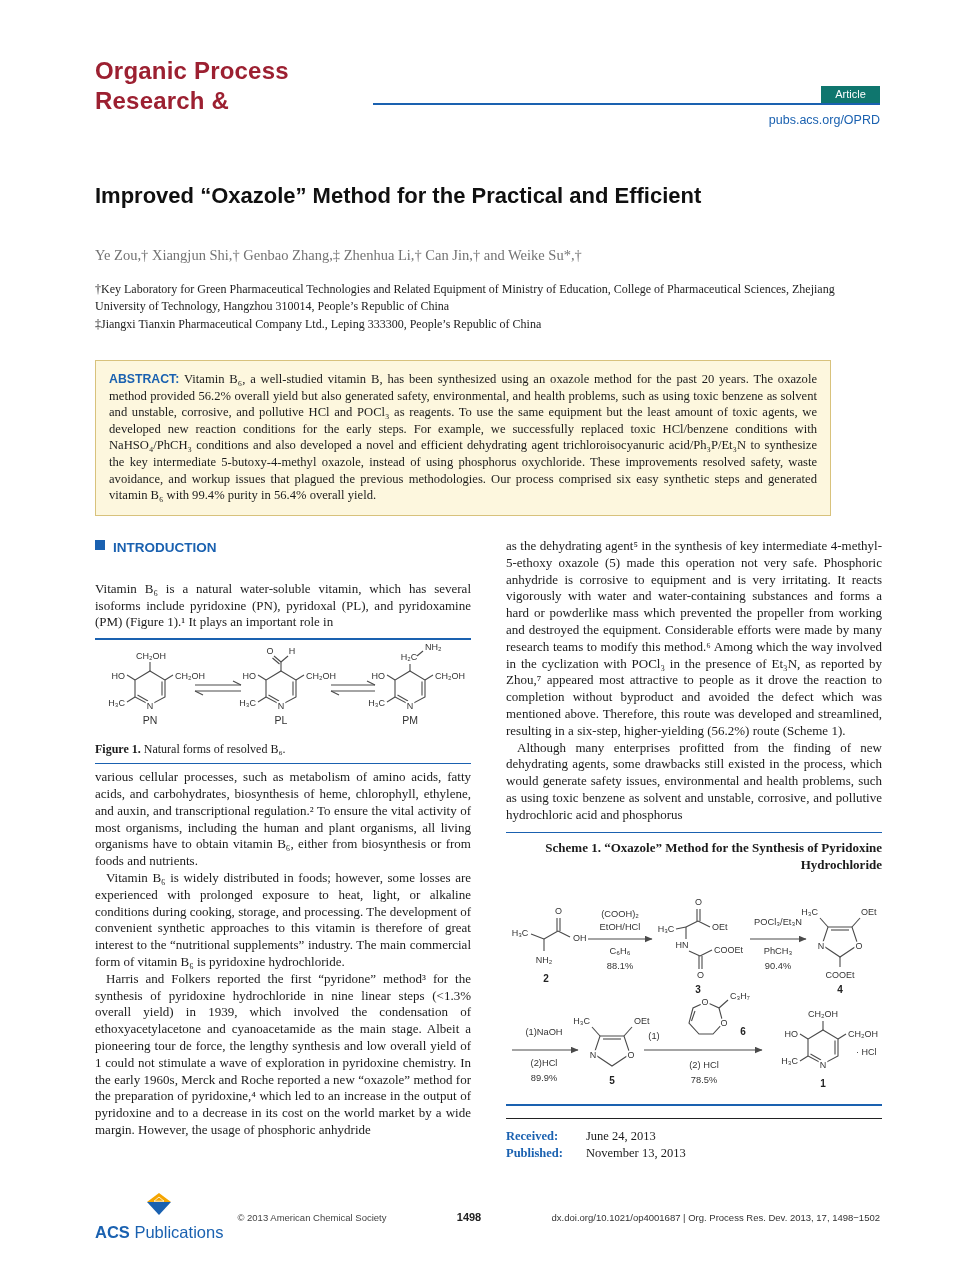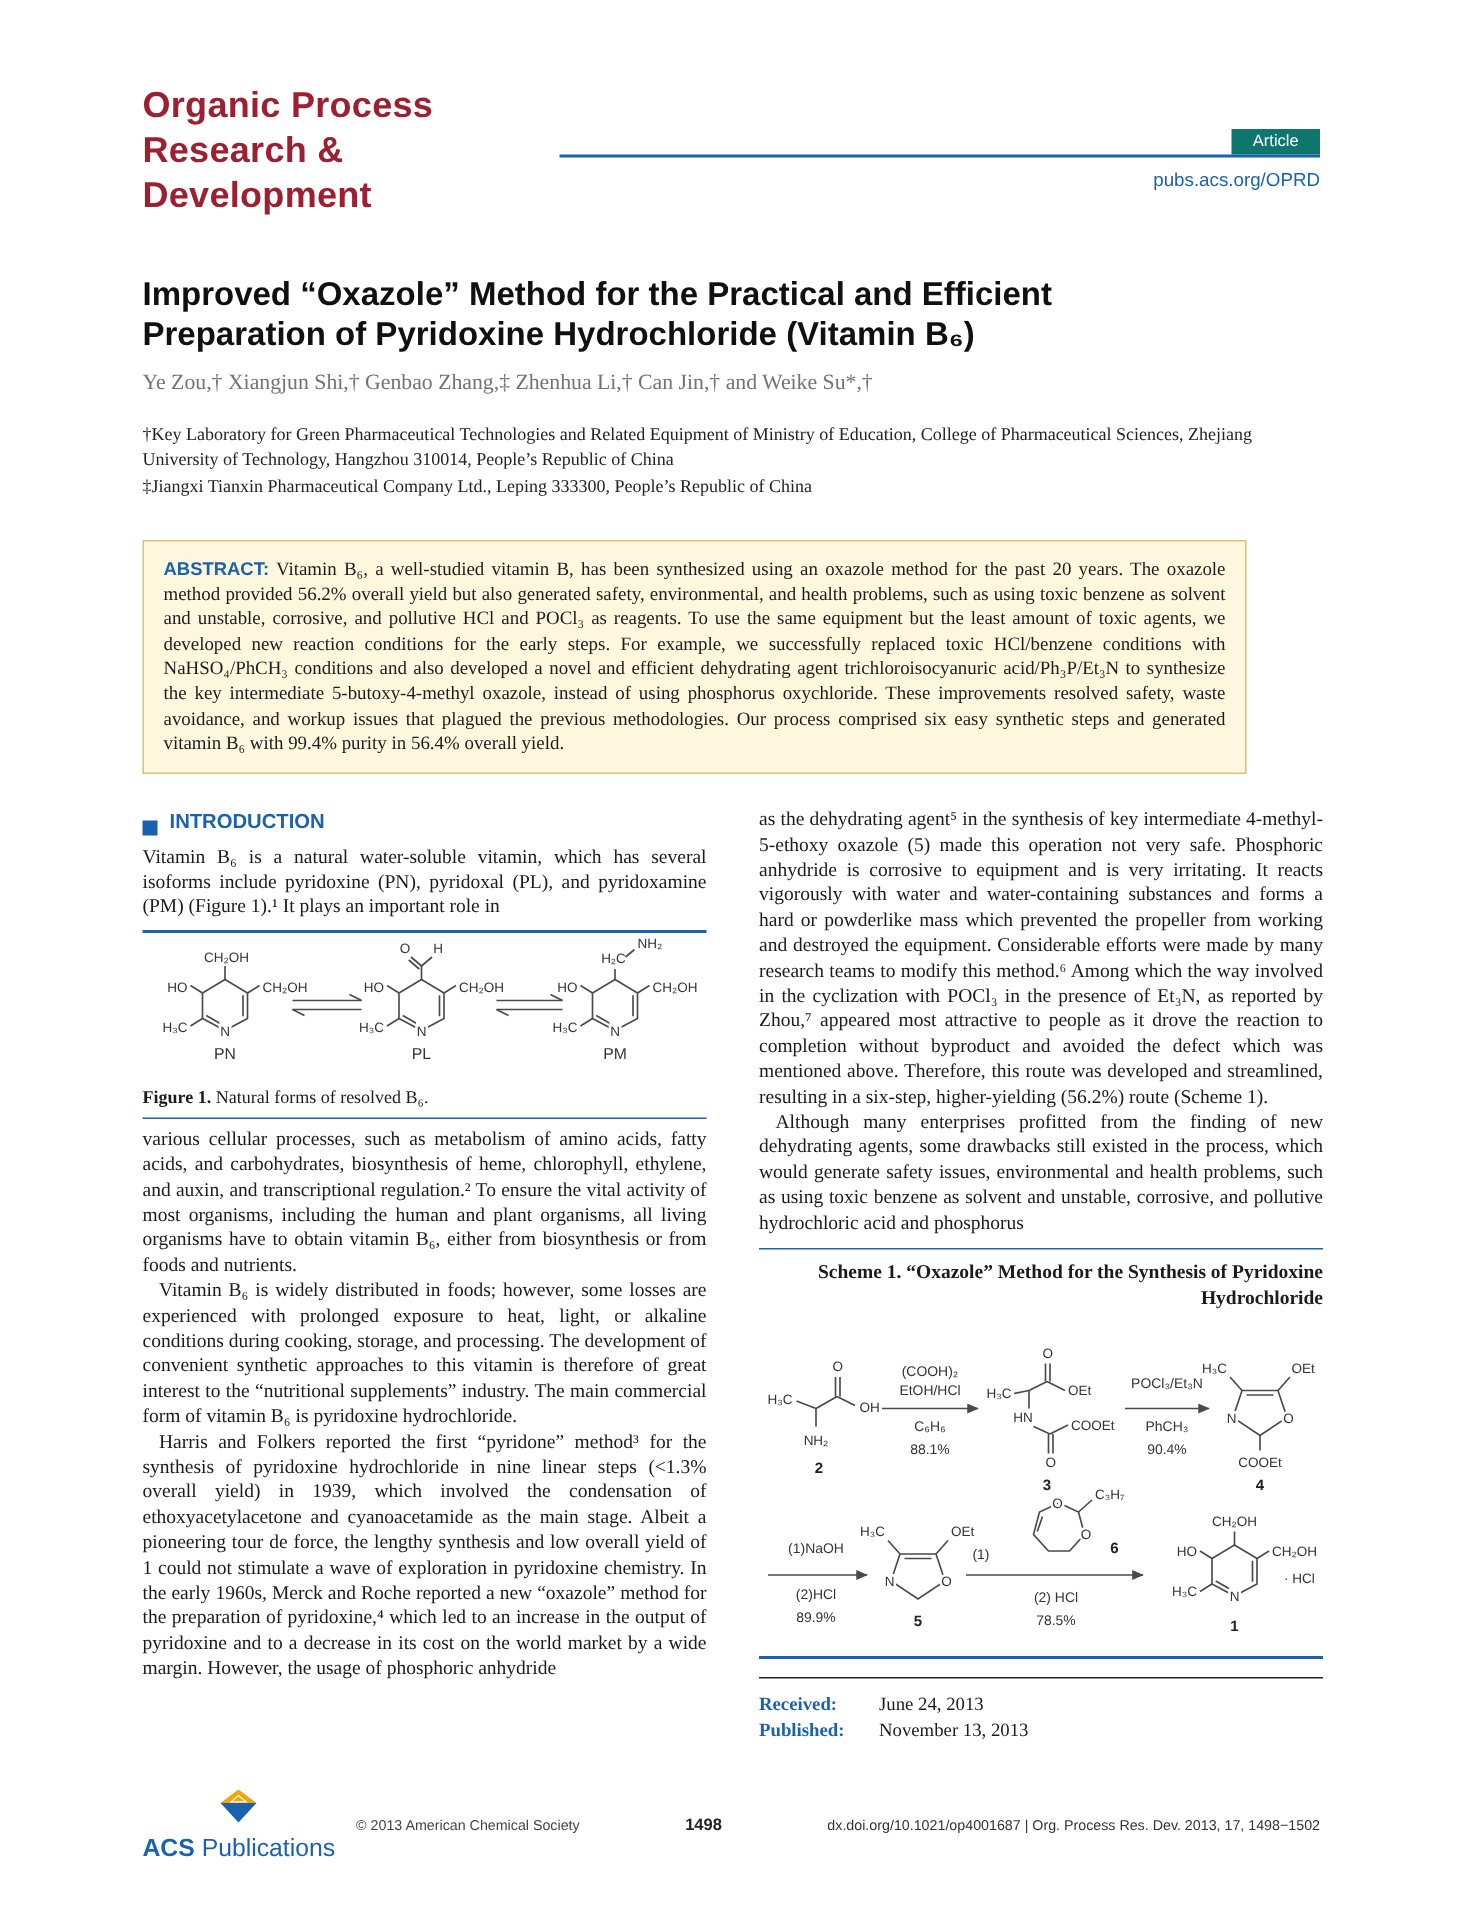--- a/index.html
+++ b/index.html
@@ -27,21 +27,21 @@
   .abstract{position:absolute;left:95px;top:360px;width:736px;box-sizing:border-box;
             background:#fdf7de;border:1px solid #d8c27c;padding:10px 13px 11px;
             font-size:12.6px;line-height:16.6px;text-align:justify;color:#1c1c1c;}
   .abstract .lab{color:#1a61b0;font-weight:700;font-family:"Liberation Sans","DejaVu Sans",sans-serif;font-size:12.3px;}
 
   
   .columns{position:absolute;left:95px;top:538px;width:787px;display:flex;gap:35px;}
   .col{width:376px;font-size:13px;line-height:16.8px;text-align:justify;color:#1b1b1b;}
   .col p{margin:0;}
   .indent{text-indent:11px;}
-  .intro-head{display:flex;align-items:flex-end;gap:8px;margin:2px 0 6px;
+  .intro-head{display:flex;align-items:flex-start;gap:8px;margin:2px 0 24px;
               font-family:"Liberation Sans","DejaVu Sans",sans-serif;color:#1a61b0;font-weight:700;font-size:13.5px;}
   .sq{width:10px;height:10px;background:#1a61b0;flex:0 0 auto;}
 
   .rule{height:1.6px;background:#1a61b0;}
   .figure{margin:7px 0 5px;}
   .figcap{font-size:12px;line-height:15px;margin:3px 0 6px;text-align:left;color:#1b1b1b;}
   .figcap b{font-weight:700;}
 
   .schemebox{margin:8px 0 0;}
   .scheme-title{font-weight:700;font-size:13px;line-height:17px;margin:6px 0 14px;text-align:right;}
@@ -69,29 +69,27 @@
   svg line,svg path.sk{stroke:#4a4a4a;stroke-width:1.1;fill:none;}
 </style>
 </head>
 <body>
 
 <div class="page">
 
   <div class="masthead">
     <div class="jname">Organic Process</div>
     <div class="jname">Research &amp;</div>
-    <div class="jname">Development</div>
   </div>
   <div class="header-rule"></div>
   <div class="badge">Article</div>
   <div class="site">pubs.acs.org/OPRD</div>
 
   <div class="title">
     <div>Improved “Oxazole” Method for the Practical and Efficient</div>
-    <div>Preparation of Pyridoxine Hydrochloride (Vitamin B₆)</div>
   </div>
   <div class="authors">Ye Zou,† Xiangjun Shi,† Genbao Zhang,‡ Zhenhua Li,† Can Jin,† and Weike Su*,†</div>
   <div class="affils">
     <div>†Key Laboratory for Green Pharmaceutical Technologies and Related Equipment of Ministry of Education, College of Pharmaceutical Sciences, Zhejiang University of Technology, Hangzhou 310014, People’s Republic of China</div>
     <div>‡Jiangxi Tianxin Pharmaceutical Company Ltd., Leping 333300, People’s Republic of China</div>
   </div>
 
   <div class="abstract">
     <span class="lab">ABSTRACT:</span><span> Vitamin B₆, a well-studied vitamin B, has been synthesized using an oxazole method for the past 20 years. The oxazole method provided 56.2% overall yield but also generated safety, environmental, and health problems, such as using toxic benzene as solvent and unstable, corrosive, and pollutive HCl and POCl₃ as reagents. To use the same equipment but the least amount of toxic agents, we developed new reaction conditions for the early steps. For example, we successfully replaced toxic HCl/benzene conditions with NaHSO₄/PhCH₃ conditions and also developed a novel and efficient dehydrating agent trichloroisocyanuric acid/Ph₃P/Et₃N to synthesize the key intermediate 5-butoxy-4-methyl oxazole, instead of using phosphorus oxychloride. These improvements resolved safety, waste avoidance, and workup issues that plagued the previous methodologies. Our process comprised six easy synthetic steps and generated vitamin B₆ with 99.4% purity in 56.4% overall yield.</span>
   </div>

